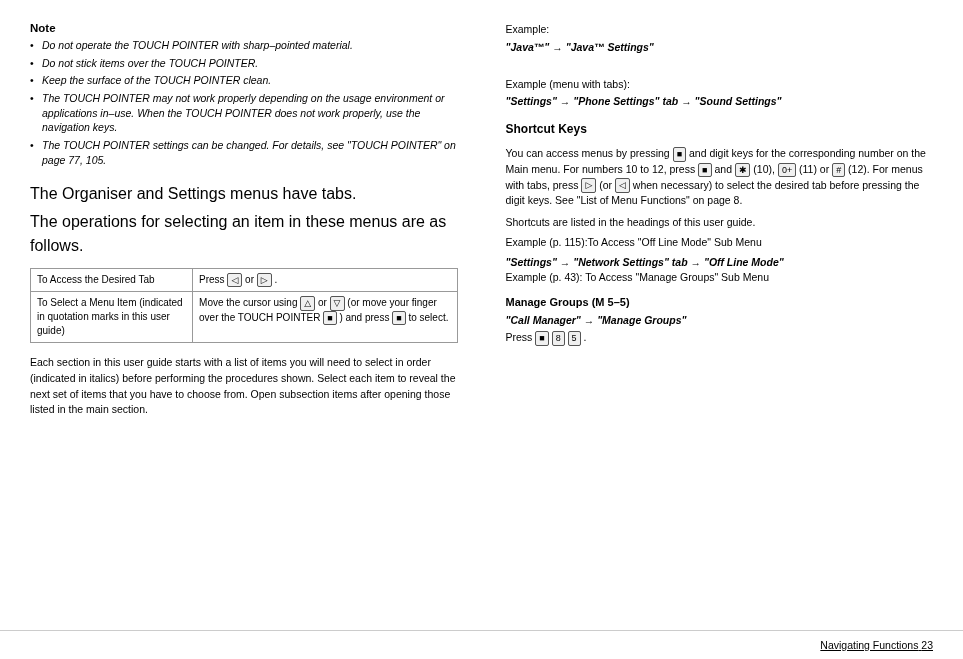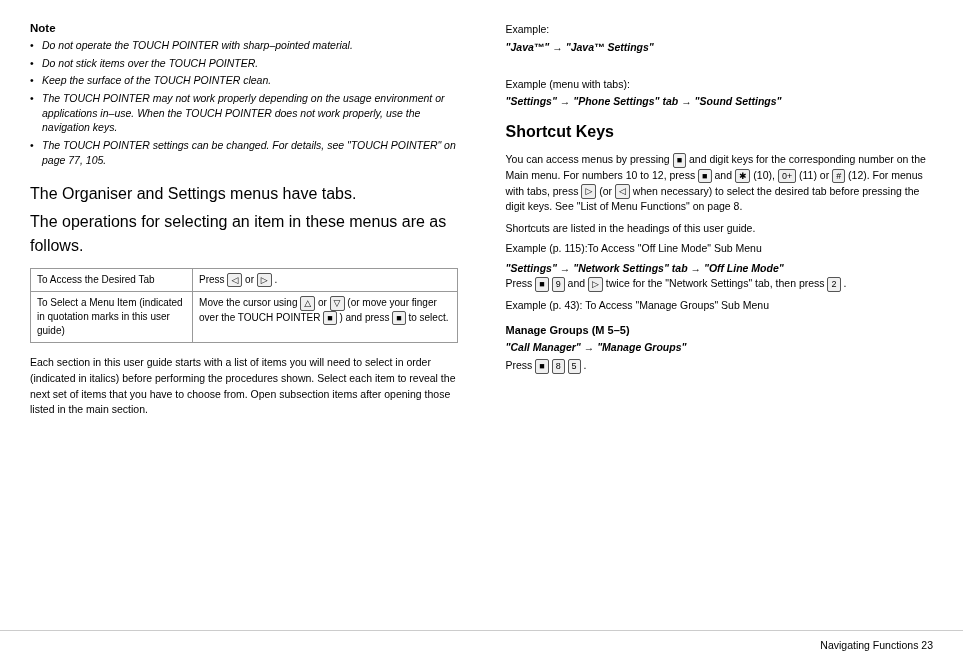--- a/index.html
+++ b/index.html
@@ -72,21 +72,21 @@
     }
     .table-section td:first-child {
       width: 38%;
     }
     .bottom-text {
       margin-top: 12px;
       font-size: 10.5px;
       line-height: 1.5;
     }
     .section-heading {
-      font-size: 16px;
+      font-size: 12px;
       font-weight: bold;
       margin-bottom: 8px;
       margin-top: 4px;
     }
     .right-content {
       font-size: 10.5px;
       line-height: 1.5;
     }
     .example-label {
       margin-bottom: 2px;
@@ -112,20 +112,21 @@
       line-height: 1.4;
       vertical-align: middle;
     }
     .page-footer {
       display: flex;
       justify-content: flex-end;
       align-items: center;
       padding: 8px 30px;
       border-top: 1px solid #ccc;
       font-size: 10px;
+      text-decoration: underline;
     }
     .footer-text {
       font-size: 10.5px;
     }
   </style>
 </head>
 <body>
 
 <div class="page-container">
 
@@ -209,31 +210,20 @@
         <span> (or </span>
         <span class="key-btn">◁</span>
         <span> when necessary) to select the desired tab before pressing the digit keys. See "List of Menu Functions" on page 8.</span>
       </div>
 
       <div style="margin-bottom:4px;">Shortcuts are listed in the headings of this user guide.</div>
 
       <div style="margin-bottom:4px;">Example (p. 115):To Access "Off Line Mode" Sub Menu</div>
 
       <div class="example-italic">"Settings" → "Network Settings" tab → "Off Line Mode"</div>
-      <div style="margin-bottom:6px;">
-        <span>Press </span>
-        <span class="key-btn">■</span>
-        <span> </span>
-        <span class="key-btn">9</span>
-        <span> and </span>
-        <span class="key-btn">▷</span>
-        <span> twice for the "Network Settings" tab, then press </span>
-        <span class="key-btn">2</span>
-        <span>.</span>
-      </div>
 
       <div style="margin-bottom:4px;">Example (p. 43):  To Access "Manage Groups" Sub Menu</div>
 
       <div class="sub-heading">Manage Groups (M 5–5)</div>
       <div class="example-italic">"Call Manager" → "Manage Groups"</div>
       <div style="margin-top:2px;">
         <span>Press </span>
         <span class="key-btn">■</span>
         <span> </span>
         <span class="key-btn">8</span>

